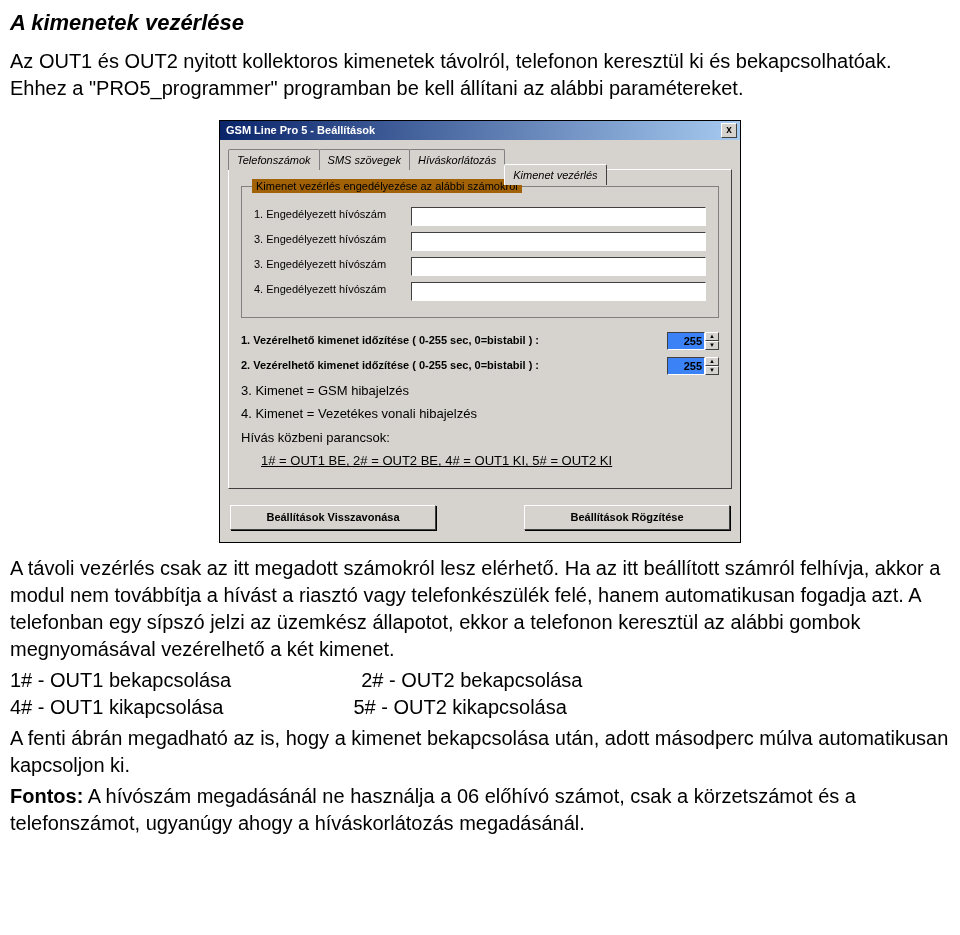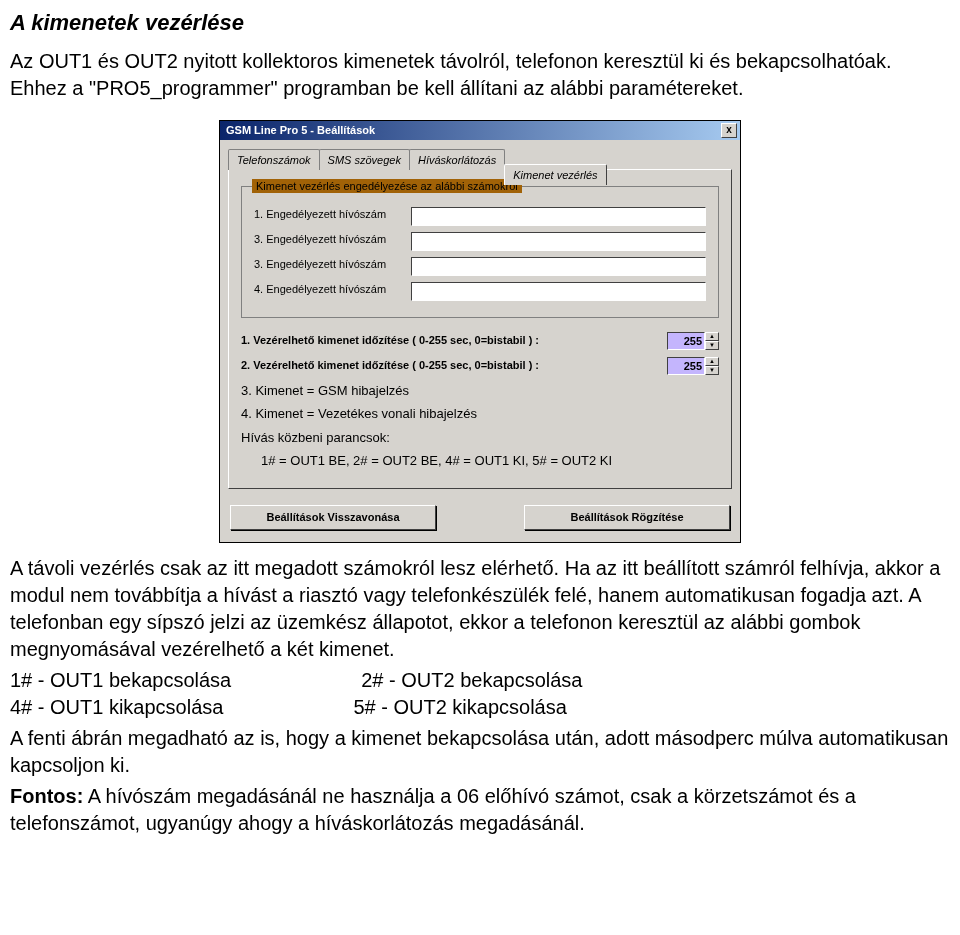--- a/index.html
+++ b/index.html
@@ -138,21 +138,21 @@
   .spinner-row .slabel {
     flex: 1;
   }
   .spinner {
     display: flex;
     align-items: stretch;
     height: 18px;
   }
   .spinner .sval {
     width: 32px;
-    background: #c4b5fd;
+    background: #3b82f6;
     border: 1px solid #808080;
     border-top-color: #404040;
     border-left-color: #404040;
     border-right-color: #fff;
     border-bottom-color: #fff;
     text-align: right;
     padding: 0 2px;
     font-size: 11px;
     line-height: 16px;
   }
@@ -171,20 +171,21 @@
     line-height: 6px;
     text-align: center;
     color: #000;
   }
   .info-line {
     font-size: 13px;
     margin: 6px 0;
   }
   .info-indent {
     margin-left: 20px;
+    text-decoration: underline;
   }
   .btn-row {
     display: flex;
     justify-content: space-between;
     padding: 8px 10px 12px 10px;
   }
   .winbtn {
     background: #d6d3ce;
     border: 1px solid #fff;
     border-right-color: #404040;

